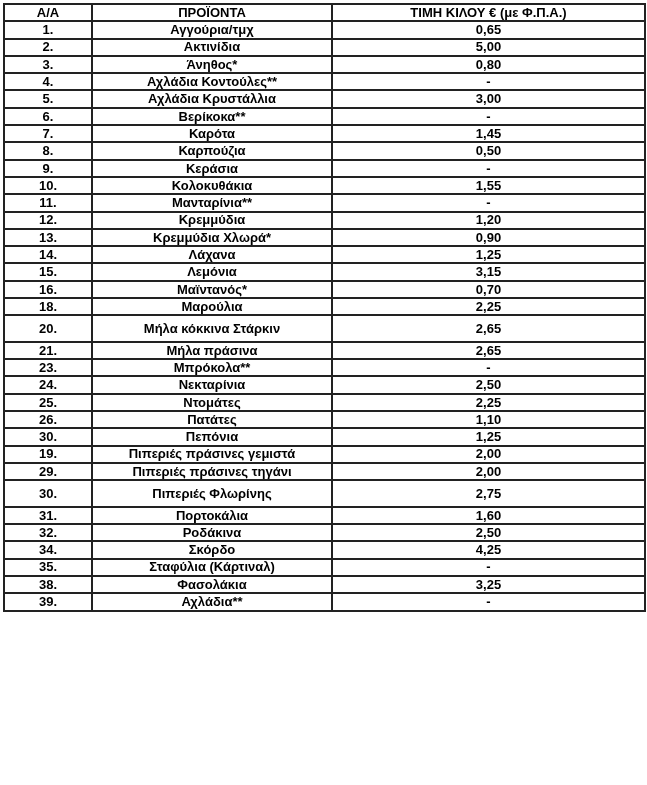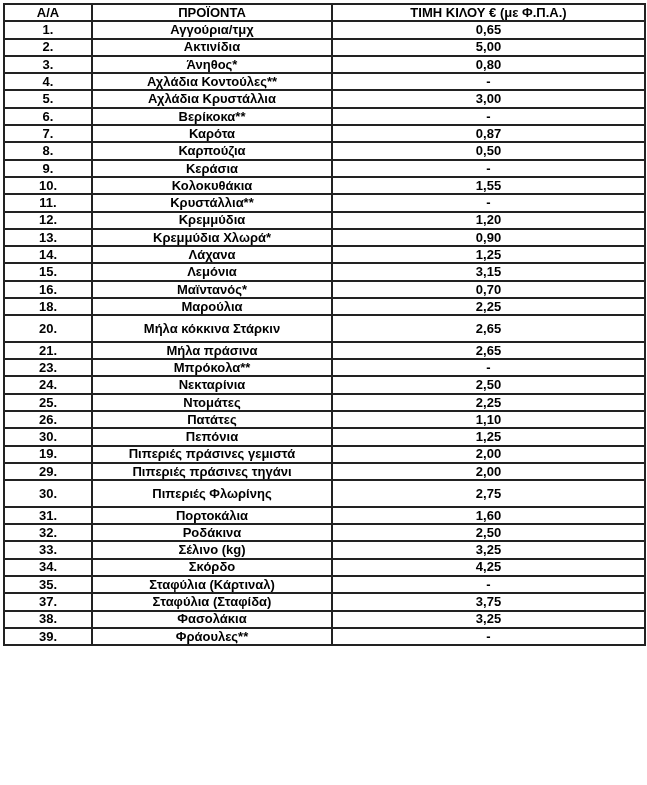--- a/index.html
+++ b/index.html
@@ -87,40 +87,40 @@
         <td>3,00</td>
       </tr>
       <tr>
         <td>6.</td>
         <td>Βερίκοκα**</td>
         <td>-</td>
       </tr>
       <tr>
         <td>7.</td>
         <td>Καρότα</td>
-        <td>0,87</td>
+        <td>1,45</td>
       </tr>
       <tr>
         <td>8.</td>
         <td>Καρπούζια</td>
         <td>0,50</td>
       </tr>
       <tr>
         <td>9.</td>
         <td>Κεράσια</td>
         <td>-</td>
       </tr>
       <tr>
         <td>10.</td>
         <td>Κολοκυθάκια</td>
         <td>1,55</td>
       </tr>
       <tr>
         <td>11.</td>
-        <td>Κρυστάλλια**</td>
+        <td>Μανταρίνια**</td>
         <td>-</td>
       </tr>
       <tr>
         <td>12.</td>
         <td>Κρεμμύδια</td>
         <td>1,20</td>
       </tr>
       <tr>
         <td>13.</td>
         <td>Κρεμμύδια Χλωρά*</td>
@@ -200,43 +200,33 @@
         <td>31.</td>
         <td>Πορτοκάλια</td>
         <td>1,60</td>
       </tr>
       <tr>
         <td>32.</td>
         <td>Ροδάκινα</td>
         <td>2,50</td>
       </tr>
       <tr>
-        <td>33.</td>
-        <td>Σέλινο (kg)</td>
-        <td>3,25</td>
-      </tr>
-      <tr>
         <td>34.</td>
         <td>Σκόρδο</td>
         <td>4,25</td>
       </tr>
       <tr>
         <td>35.</td>
         <td>Σταφύλια (Κάρτιναλ)</td>
         <td>-</td>
       </tr>
       <tr>
-        <td>37.</td>
-        <td>Σταφύλια (Σταφίδα)</td>
-        <td>3,75</td>
-      </tr>
-      <tr>
         <td>38.</td>
         <td>Φασολάκια</td>
         <td>3,25</td>
       </tr>
       <tr>
         <td>39.</td>
-        <td>Φράουλες**</td>
+        <td>Αχλάδια**</td>
         <td>-</td>
       </tr>
     </tbody>
 </table>
 
 </body></html>

